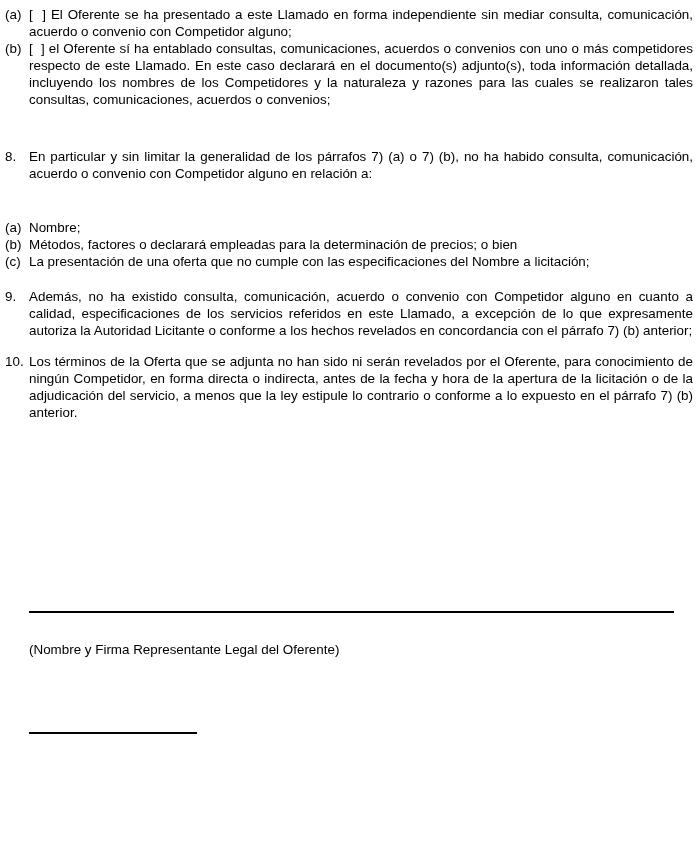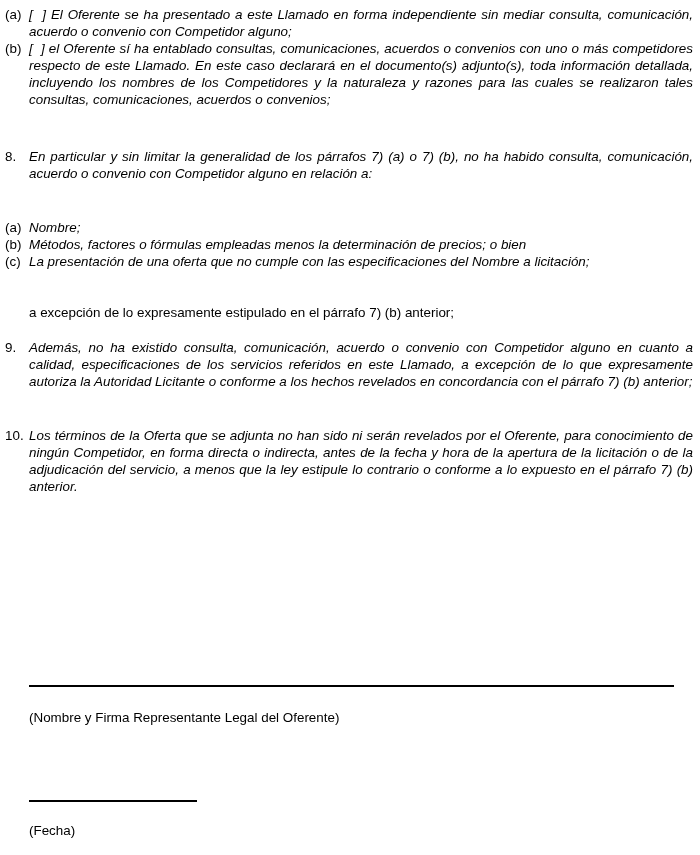--- a/index.html
+++ b/index.html
@@ -6,30 +6,30 @@
   html, body { background:#ffffff; }
   body {
     width:700px; height:855px;
     font-family:"Liberation Sans", sans-serif;
     font-size:13.4px; line-height:17px; color:#000;
     padding:6px 7px 0 5px;
     overflow:hidden;
   }
   .row { display:flex; align-items:flex-start; }
   .lbl { flex:0 0 24px; white-space:nowrap; }
-  .body { flex:1 1 auto; text-align:justify;font-style:italic; }
+  .body { flex:1 1 auto; text-align:justify; }
   .cb { white-space:pre; }
   .mt-8  { margin-top:40px; }
   .mt-sub{ margin-top:37px; }
   .sub + .sub { margin-top:0; }
   .mt-exc{ margin-top:34px; margin-left:24px; }
   .mt-9  { margin-top:18px; }
-  .mt-10 { margin-top:37px; }
+  .mt-10 { margin-top:14px; }
   .sig-line  { margin-top:190px; margin-left:24px; width:645px; height:0; border-bottom:2px solid #000; }
-  .sig-cap   { margin-top:22px;  margin-left:24px; }
+  .sig-cap   { margin-top:28px;  margin-left:24px; }
   .date-line { margin-top:74px;  margin-left:24px; width:168px; height:0; border-bottom:2px solid #000; }
   .date-cap  { margin-top:20px;  margin-left:24px; }
 </style>
 </head>
 <body>
 
 <div>
 
   <div class="row">
     <span class="lbl">(a)</span>
@@ -45,38 +45,36 @@
     <span class="lbl">8.</span>
     <div class="body">En particular y sin limitar la generalidad de los párrafos 7) (a) o 7) (b), no ha habido consulta, comunicación, acuerdo o convenio con Competidor alguno en relación a:</div>
   </div>
 
   <div class="row mt-sub sub">
     <span class="lbl">(a)</span>
     <div class="body">Nombre;</div>
   </div>
   <div class="row sub">
     <span class="lbl">(b)</span>
-    <div class="body">Métodos, factores o fórmulas empleadas menos la determinación de precios; o bien</div>
+    <div class="body">Métodos, factores o declarará empleadas para la determinación de precios; o bien</div>
   </div>
   <div class="row sub">
     <span class="lbl">(c)</span>
     <div class="body">La presentación de una oferta que no cumple con las especificaciones del Nombre a licitación;</div>
   </div>
 
-  <div class="mt-exc">a excepción de lo expresamente estipulado en el párrafo 7) (b) anterior;</div>
 
   <div class="row mt-9">
     <span class="lbl">9.</span>
     <div class="body">Además, no ha existido consulta, comunicación, acuerdo o convenio con Competidor alguno en cuanto a calidad, especificaciones de los servicios referidos en este Llamado, a excepción de lo que expresamente autoriza la Autoridad Licitante o conforme a los hechos revelados en concordancia con el párrafo 7) (b) anterior;</div>
   </div>
 
   <div class="row mt-10">
     <span class="lbl">10.</span>
     <div class="body">Los términos de la Oferta que se adjunta no han sido ni serán revelados por el Oferente, para conocimiento de ningún Competidor, en forma directa o indirecta, antes de la fecha y hora de la apertura de la licitación o de la adjudicación del servicio, a menos que la ley estipule lo contrario o conforme a lo expuesto en el párrafo 7) (b) anterior.</div>
   </div>
 
   <div class="sig-line"></div>
   <div class="sig-cap">(Nombre y Firma Representante Legal del Oferente)</div>
 
   <div class="date-line"></div>
-  <div class="date-cap">(Fecha)</div>
 
 </div>
 
 </body></html>

